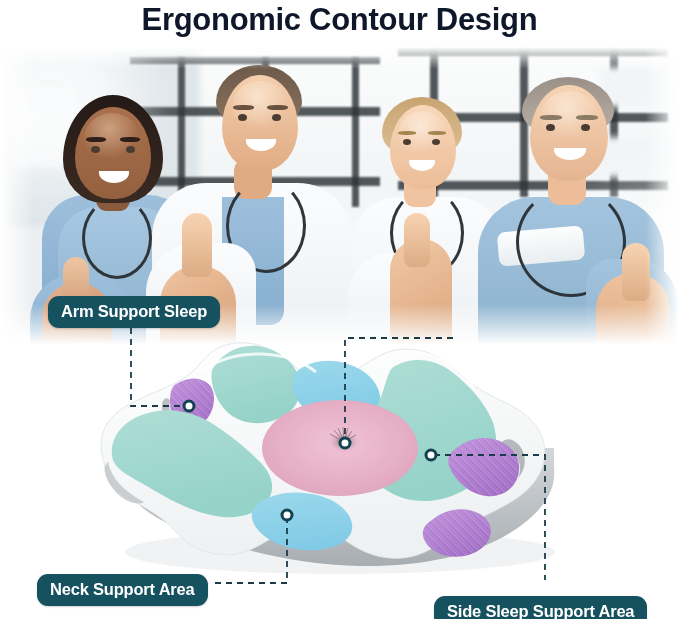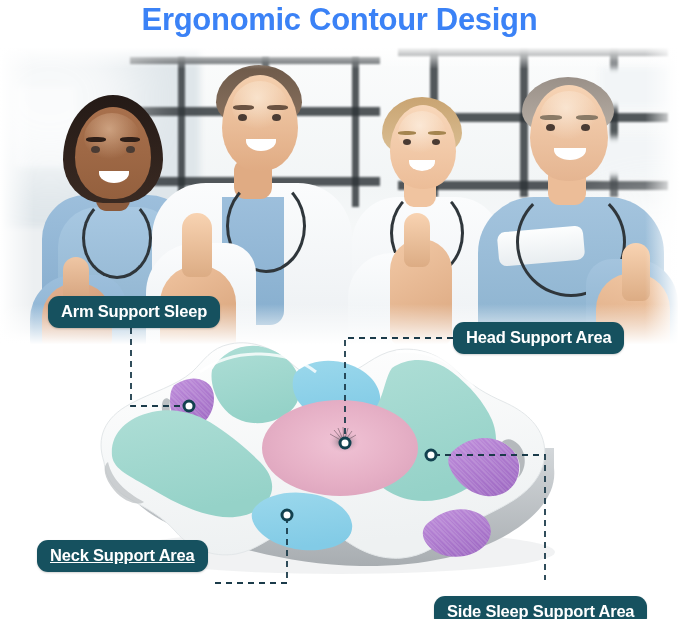--- a/index.html
+++ b/index.html
@@ -21,21 +21,21 @@
   
   .title {
     position: absolute;
     left: 0;
     top: 2px;
     width: 679px;
     text-align: center;
     font-size: 31px;
     font-weight: 700;
     letter-spacing: -0.3px;
-    color: #3b82f6;
+    color: #0f172a;
     font-family: "Liberation Sans", sans-serif;
   }
 
   
   .photo {
     position: absolute;
     left: 0;
     top: 47px;
     width: 679px;
     height: 303px;
@@ -499,19 +499,18 @@
     <g fill="#ffffff" stroke="#12414f" stroke-width="3">
       <circle id="mk-arm" r="5" cx="189" cy="406"></circle>
       <circle id="mk-head" r="5" cx="345" cy="443"></circle>
       <circle id="mk-neck" r="5" cx="287" cy="515"></circle>
       <circle id="mk-side" r="5" cx="431" cy="455"></circle>
     </g>
   </svg>
 
   <div class="callout" id="co-arm" style="left: 48px; top: 296px;">Arm Support Sleep</div>
 
-  <div class="callout" id="co-head" style="left: 453px; top: 322px;">Head Support Area</div>
-
-  <div class="callout" id="co-neck" style="left: 37px; top: 540px; text-decoration: underline;">Neck Support Area</div>
+
+  <div class="callout" id="co-neck" style="left: 37px; top: 574px;">Neck Support Area</div>
 
   <div class="callout" id="co-side" style="left: 434px; top: 596px;">Side Sleep Support Area</div>
 
 </div>
 
 </body></html>

